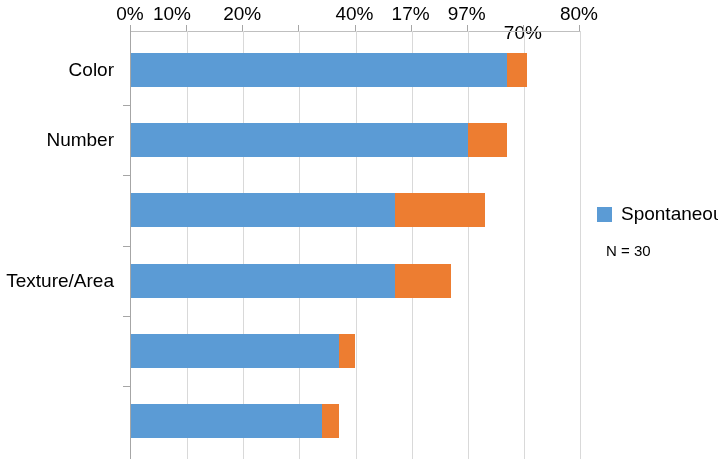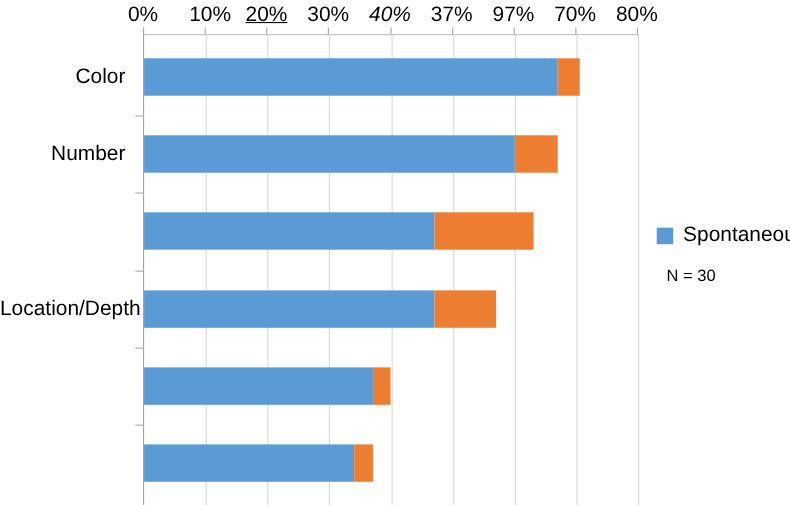--- a/index.html
+++ b/index.html
@@ -147,44 +147,43 @@
   }
 </style>
 </head>
 <body>
 
 <div id="chart-root">
 
   <div id="x-axis-labels">
       <div class="x-tick-label" style="left: 130px;">0%</div>
       <div class="tick-mark" style="left: 130px;"></div>
-      <div class="x-tick-label" style="left: 191px;">10%</div>
+      <div class="x-tick-label" style="left: 172px;">10%</div>
       <div class="tick-mark" style="left: 186.125px;"></div>
-      <div class="x-tick-label" style="left: 242.25px; text-decoration: underline;">20%</div>
+      <div class="x-tick-label" style="left: 242.25px;">20%</div>
       <div class="tick-mark" style="left: 242.25px;"></div>
-      <div class="x-tick-label" style="left: 298.375px;">30%</div>
       <div class="tick-mark" style="left: 298.375px;"></div>
-      <div class="x-tick-label" style="left: 354.5px; font-style: italic;">40%</div>
+      <div class="x-tick-label" style="left: 354.5px;">40%</div>
       <div class="tick-mark" style="left: 354.5px;"></div>
-      <div class="x-tick-label" style="left: 410.625px;">37%</div>
+      <div class="x-tick-label" style="left: 410.625px;">17%</div>
       <div class="tick-mark" style="left: 410.625px;"></div>
       <div class="x-tick-label" style="left: 466.75px;">97%</div>
       <div class="tick-mark" style="left: 466.75px;"></div>
-      <div class="x-tick-label" style="left: 522.875px;">70%</div>
+      <div class="x-tick-label" style="left: 522.875px; margin-top: 19px;">70%</div>
       <div class="tick-mark" style="left: 522.875px;"></div>
       <div class="x-tick-label" style="left: 579px;">80%</div>
       <div class="tick-mark" style="left: 579px;"></div>
     </div>
 
   <div id="axis-top-rule"></div>
 
   <div id="y-axis-labels">
       <div class="y-cat-label" style="top: 59px;">Color</div>
       <div class="y-cat-label" style="top: 129.2px;">Number</div>
-      <div class="y-cat-label" style="top: 269.6px;">Location/Depth</div>
+      <div class="y-cat-label" style="top: 269.6px;">Texture/Area</div>
     </div>
 
   <div id="plot-area">
       <div class="gridline" style="left: 56.125px;"></div>
       <div class="gridline" style="left: 112.25px;"></div>
       <div class="gridline" style="left: 168.375px;"></div>
       <div class="gridline" style="left: 224.5px;"></div>
       <div class="gridline" style="left: 280.625px;"></div>
       <div class="gridline" style="left: 336.75px;"></div>
       <div class="gridline" style="left: 392.875px;"></div>

